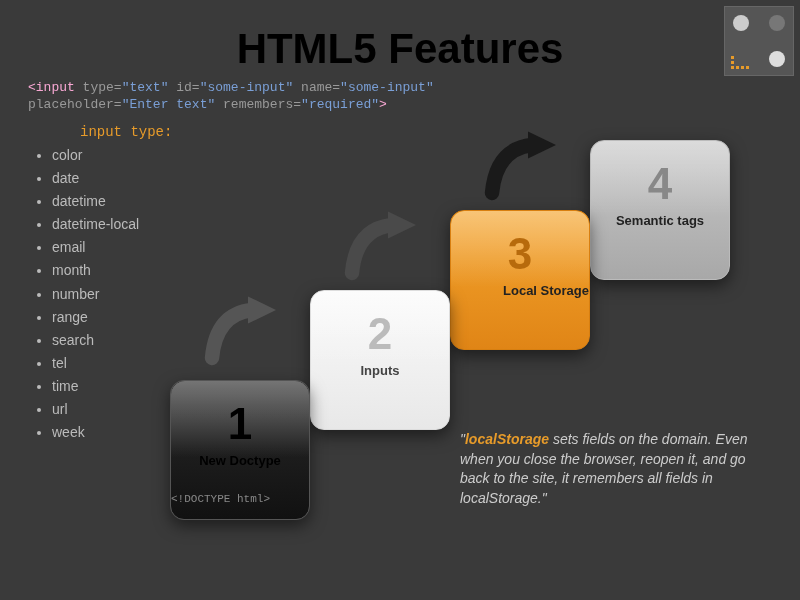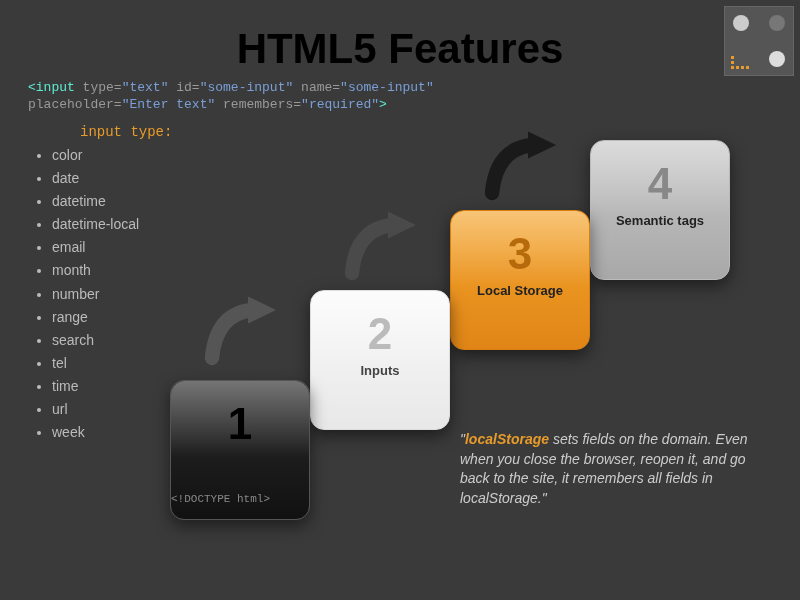--- a/index.html
+++ b/index.html
@@ -36,21 +36,21 @@
   .code {
     position: absolute;
     top: 80px;
     left: 28px;
     font-family: "Courier New", monospace;
     font-size: 13px;
     color: #999;
     line-height: 1.3;
     white-space: pre;
   }
-  .code .tag { color: #5eead4; }
+  .code .tag { color: #f9a8d4; }
   .code .str { color: #7a9fd6; }
 
   .input-type-label {
     position: absolute;
     top: 124px;
     left: 44px;
     font-family: "Courier New", monospace;
     font-size: 14px;
     color: #e79b2a;
     margin-left: 36px;
@@ -111,21 +111,21 @@
   .card1 { left: 170px; top: 380px; background: linear-gradient(to bottom, #2a2a2a, #111); border:1px solid #555; }
   .card1 .num { color: #000; }
   .card1 .lab { color: #000; }
 
   .card2 { left: 310px; top: 290px; background: linear-gradient(to bottom, #fafafa, #e8e8e8); border:1px solid #ddd; }
   .card2 .num { color: #bbb; }
   .card2 .lab { color: #444; }
 
   .card3 { left: 450px; top: 210px; background: linear-gradient(to bottom, #f5a52e, #e08516); border:1px solid #d87f10; }
   .card3 .num { color: #b76a0c; }
-  .card3 .lab { color: #222; }
+  .card3 .lab { color: #222; text-align: right; }
 
   .card4 { left: 590px; top: 140px; background: linear-gradient(to bottom, #c8c8c8, #a8a8a8); border:1px solid #bbb; }
   .card4 .num { color: #888; }
   .card4 .lab { color: #222; }
 
   .arrow {
     position: absolute;
     width: 80px;
     height: 80px;
     pointer-events: none;
@@ -203,18 +203,19 @@
 <div class="card card3">
   <div class="num">3</div>
   <div class="lab">Local Storage</div>
 </div>
 <div class="card card2">
   <div class="num">2</div>
   <div class="lab">Inputs</div>
 </div>
 <div class="card card1">
   <div class="num">1</div>
+  <div class="lab">New Doctype</div>
   <div class="sub">&lt;!DOCTYPE html&gt;</div>
 </div>
 
 <div class="quote">
   <span>"</span><span class="hl">localStorage</span><span> sets fields on the domain. Even when you close the browser, reopen it, and go back to the site, it remembers all fields in localStorage."</span>
 </div>
 
 </body></html>

